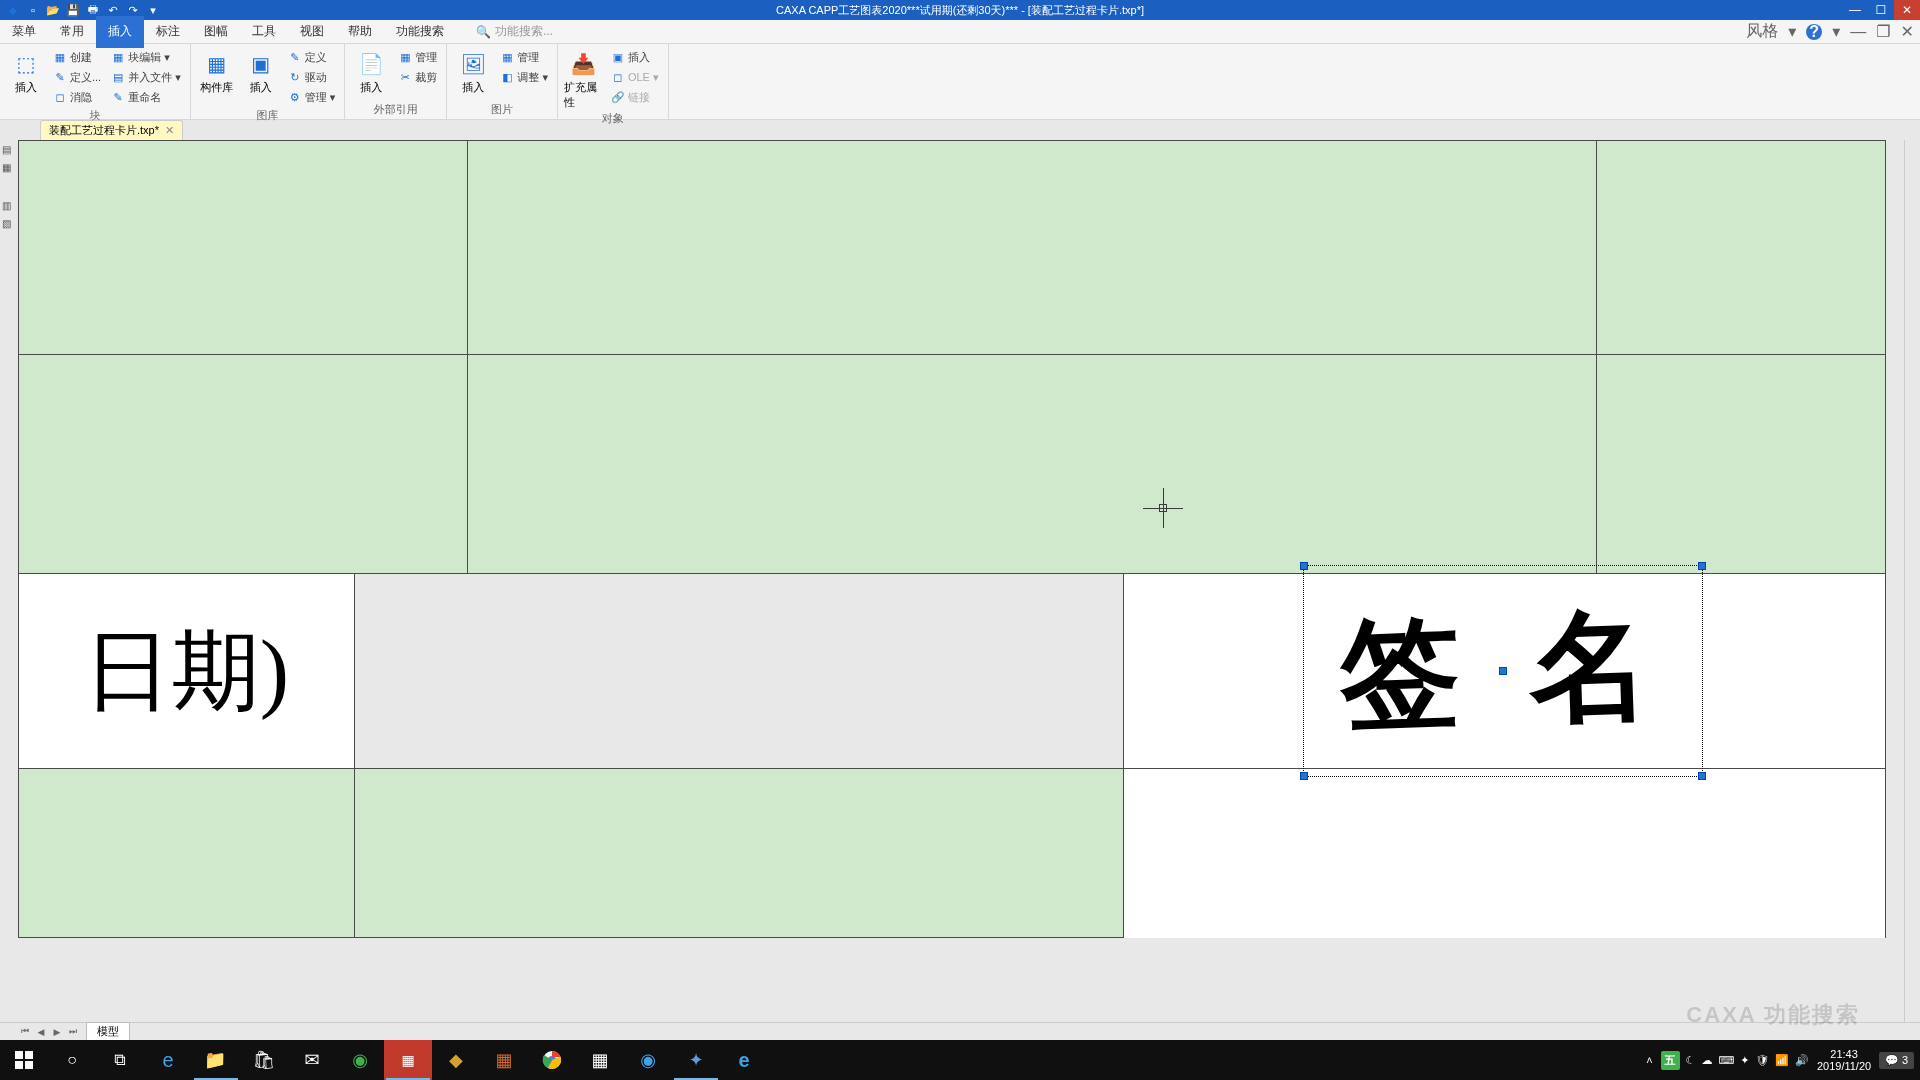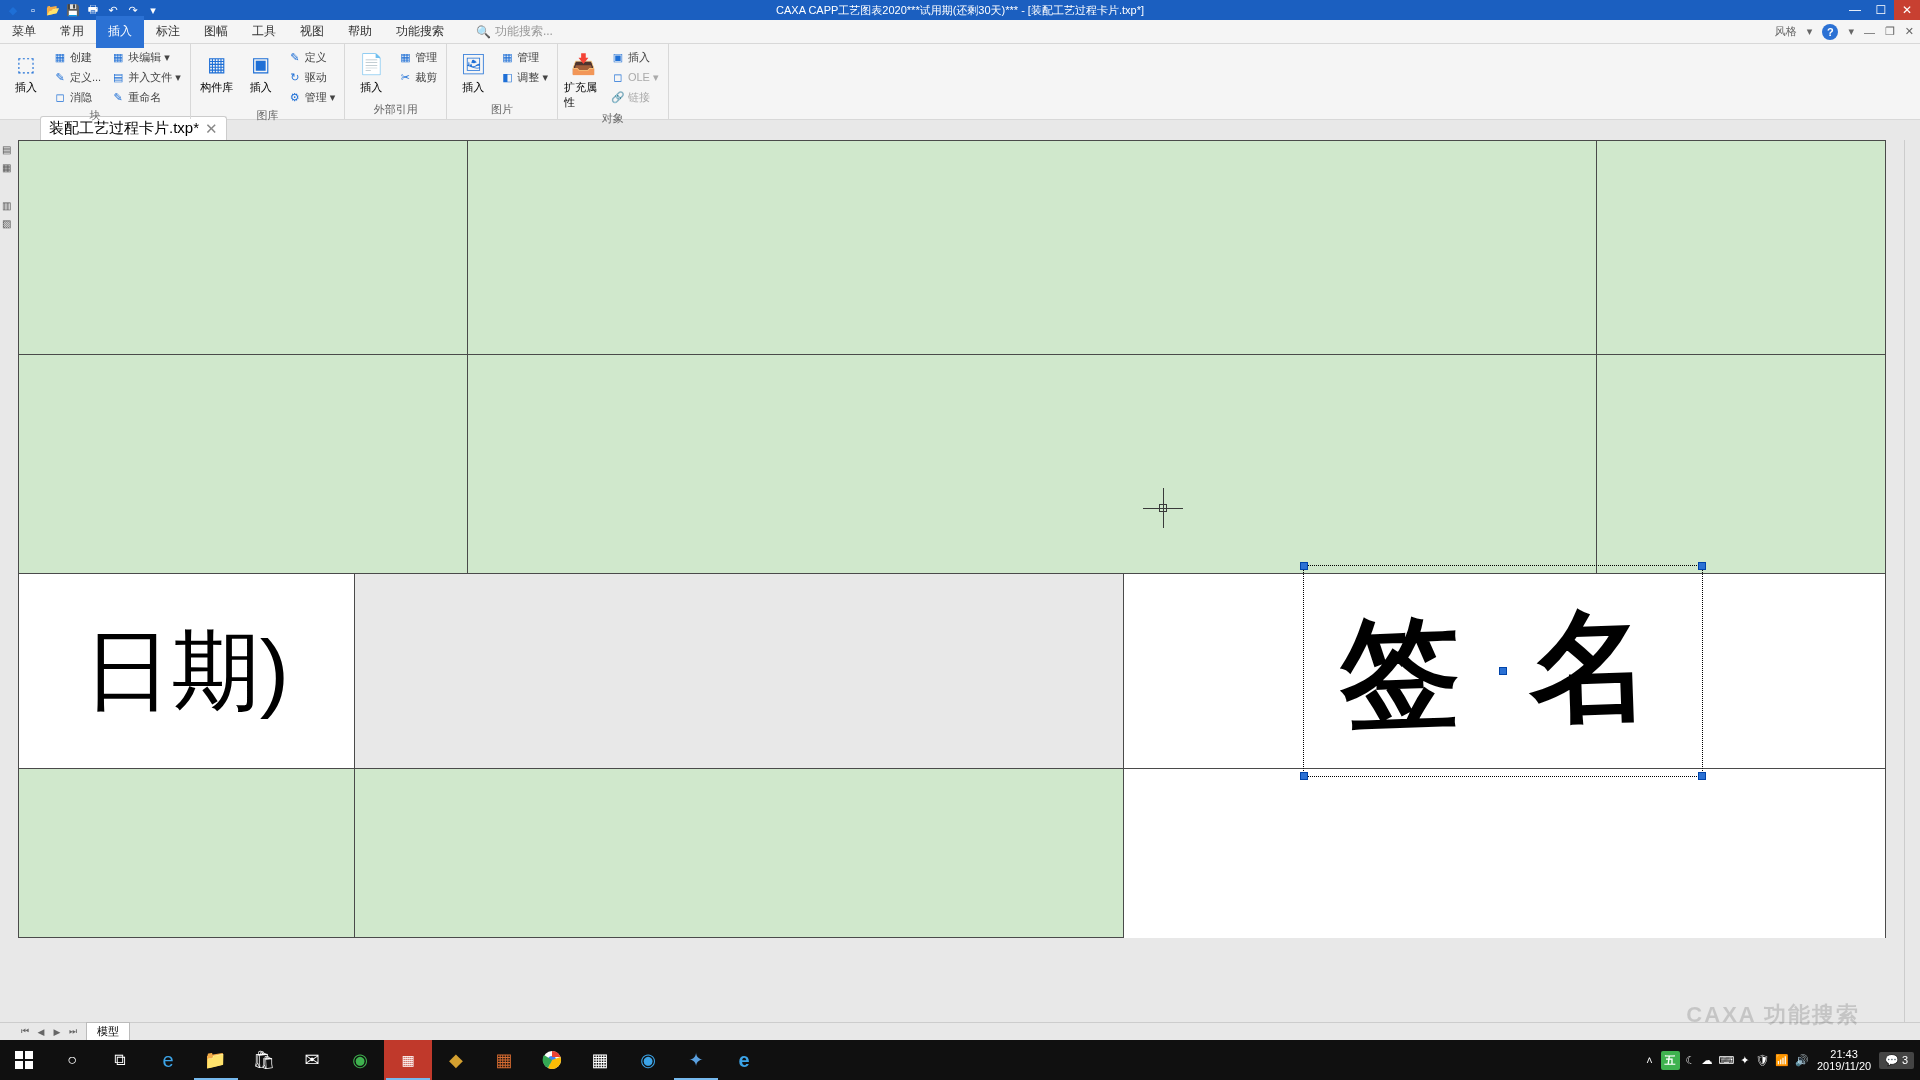--- a/index.html
+++ b/index.html
@@ -12,51 +12,51 @@
 .titlebar-title { position: absolute; left: 50%; transform: translateX(-50%); white-space: nowrap; }
 .titlebar-controls { position: absolute; right: 0; display: flex; }
 .titlebar-controls span { width: 26px; height: 20px; display: flex; align-items: center; justify-content: center; cursor: pointer; font-size: 12px; }
 .titlebar-controls span:last-child { background: #c84031; }
 
 
 .menubar { height: 24px; background: #f5f5f5; display: flex; align-items: center; font-size: 12px; border-bottom: 1px solid #d8d8d8; position: relative; }
 .menubar-item { padding: 16px 12px; height: 20px; display: flex; align-items: center; cursor: pointer; color: #333; }
 .menubar-item.active { background: #2b71d4; color: #fff; }
 .menubar-search { display: flex; align-items: center; color: #999; margin-left: 20px; }
-.menubar-right { position: absolute; right: 6px; display: flex; align-items: center; gap: 10px; color: #666; font-size: 11px; }
+.menubar-right { position: absolute; right: 6px; display: flex; align-items: center; gap: 10px; color: #666; font-size: 16px; }
 .menubar-right .help { width: 16px; height: 16px; border-radius: 50%; background: #2b71d4; color: #fff; display: flex; align-items: center; justify-content: center; font-weight: bold; }
 
 
 .ribbon { height: 76px; background: #f5f5f5; border-bottom: 1px solid #d8d8d8; display: flex; font-size: 11px; }
 .ribbon-group { border-right: 1px solid #d8d8d8; padding: 2px 6px; display: flex; flex-direction: column; height: 100%; position: relative; }
 .ribbon-group-body { display: flex; gap: 4px; flex: 1; align-items: flex-start; }
 .ribbon-group-label { text-align: center; color: #666; font-size: 11px; padding-top: 1px; }
 .ribbon-bigbtn { display: flex; flex-direction: column; align-items: center; justify-content: center; width: 40px; gap: 2px; padding-top: 4px; cursor: pointer; }
 .ribbon-bigbtn .bicon { width: 28px; height: 28px; display: flex; align-items: center; justify-content: center; font-size: 20px; }
 .ribbon-col { display: flex; flex-direction: column; gap: 1px; padding-top: 2px; }
 .ribbon-smallbtn { display: flex; align-items: center; gap: 3px; height: 19px; padding: 0 3px; cursor: pointer; white-space: nowrap; color: #444; }
 .ribbon-smallbtn.disabled { color: #aaa; }
 .sicon { width: 14px; height: 14px; display: inline-flex; align-items: center; justify-content: center; font-size: 11px; }
 
 
 .doctab-row { height: 20px; background: #e8e8e8; display: flex; align-items: flex-end; padding-left: 40px; }
-.doctab { background: #ffffff; border: 1px solid #ccc; border-bottom: none; padding: 2px 8px; font-size: 15px; display: flex; align-items: center; gap: 6px; border-radius: 3px 3px 0 0; }
+.doctab { background: #fef9c3; border: 1px solid #ccc; border-bottom: none; padding: 2px 8px; font-size: 11px; display: flex; align-items: center; gap: 6px; border-radius: 3px 3px 0 0; }
 .doctab .close { color: #888; cursor: pointer; }
 
 
 .workspace { position: absolute; top: 140px; left: 0; right: 0; bottom: 58px; display: flex; background: #e8e8e8; }
 .leftbar { width: 18px; background: #e8e8e8; display: flex; flex-direction: column; gap: 4px; padding-top: 4px; align-items: center; }
 .leftbar span { width: 14px; height: 14px; font-size: 10px; cursor: pointer; color: #555; }
 .canvas-wrap { flex: 1; position: relative; overflow: hidden; }
 .canvas { position: absolute; inset: 0; background: #e8e8e8; }
 
 
 .cell-green { position: absolute; background: #d0e8cc; border: 1px solid #4a4a4a; }
 .cell-white { position: absolute; background: #fff; border: 1px solid #4a4a4a; display: flex; align-items: center; justify-content: center; }
-.cjk { font-family: Liberation Sans, sans-serif; font-size: 88px; color: #000; white-space: nowrap; }
+.cjk { font-family: Liberation Serif, serif; font-size: 88px; color: #000; white-space: nowrap; }
 
 
 .selection-box { position: absolute; border: 1px dotted #000; }
 .grip { position: absolute; width: 8px; height: 8px; background: #2b71d4; border: 1px solid #0044aa; }
 
 
 .crosshair { position: absolute; width: 40px; height: 40px; pointer-events: none; }
 .crosshair::before, .crosshair::after { content: ""; position: absolute; background: #3a3a3a; }
 .crosshair::before { left: 50%; top: 0; width: 1px; height: 100%; }
 .crosshair::after { top: 50%; left: 0; height: 1px; width: 100%; }

